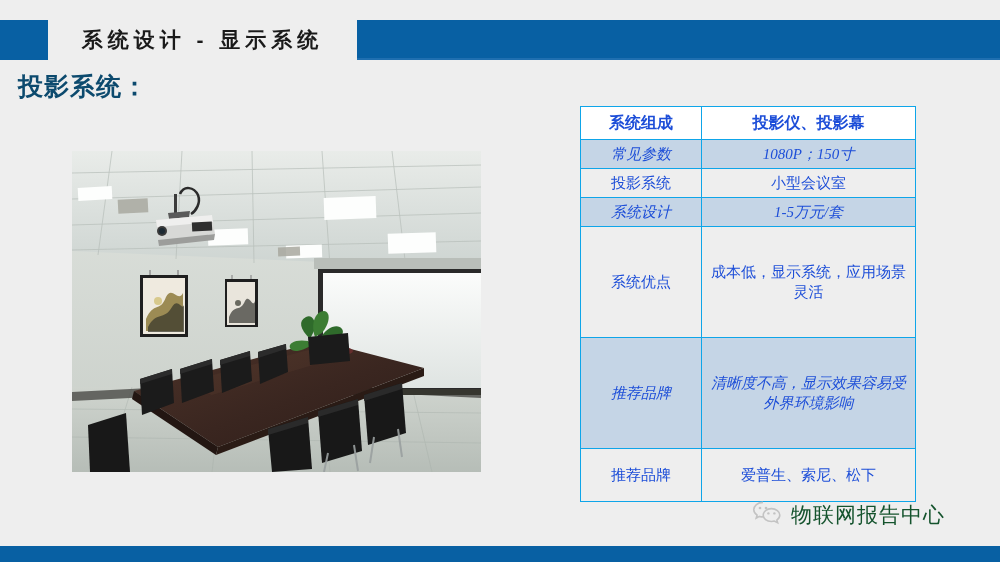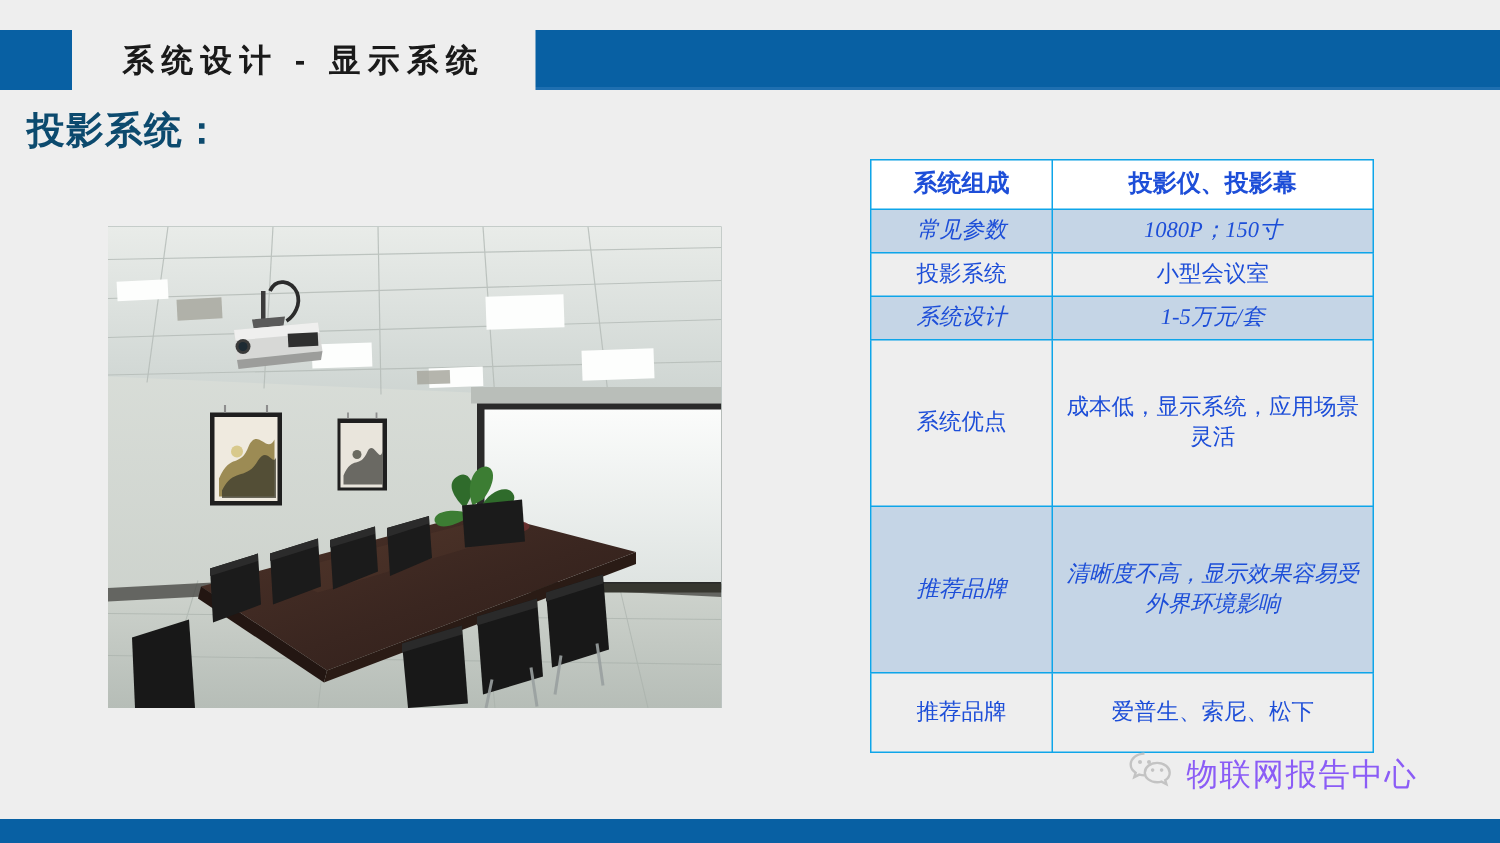--- a/index.html
+++ b/index.html
@@ -126,21 +126,21 @@
   .watermark {
     position: absolute;
     left: 752px;
     top: 500px;
     display: flex;
     align-items: center;
     gap: 9px;
   }
   .watermark .wm-text {
     font-size: 21px;
-    color: #8b5cf6;
+    color: #14532d;
     letter-spacing: 1px;
     white-space: nowrap;
   }
 
   
   .footer-bar {
     position: absolute;
     left: 0;
     bottom: 0;
     width: 1000px;

